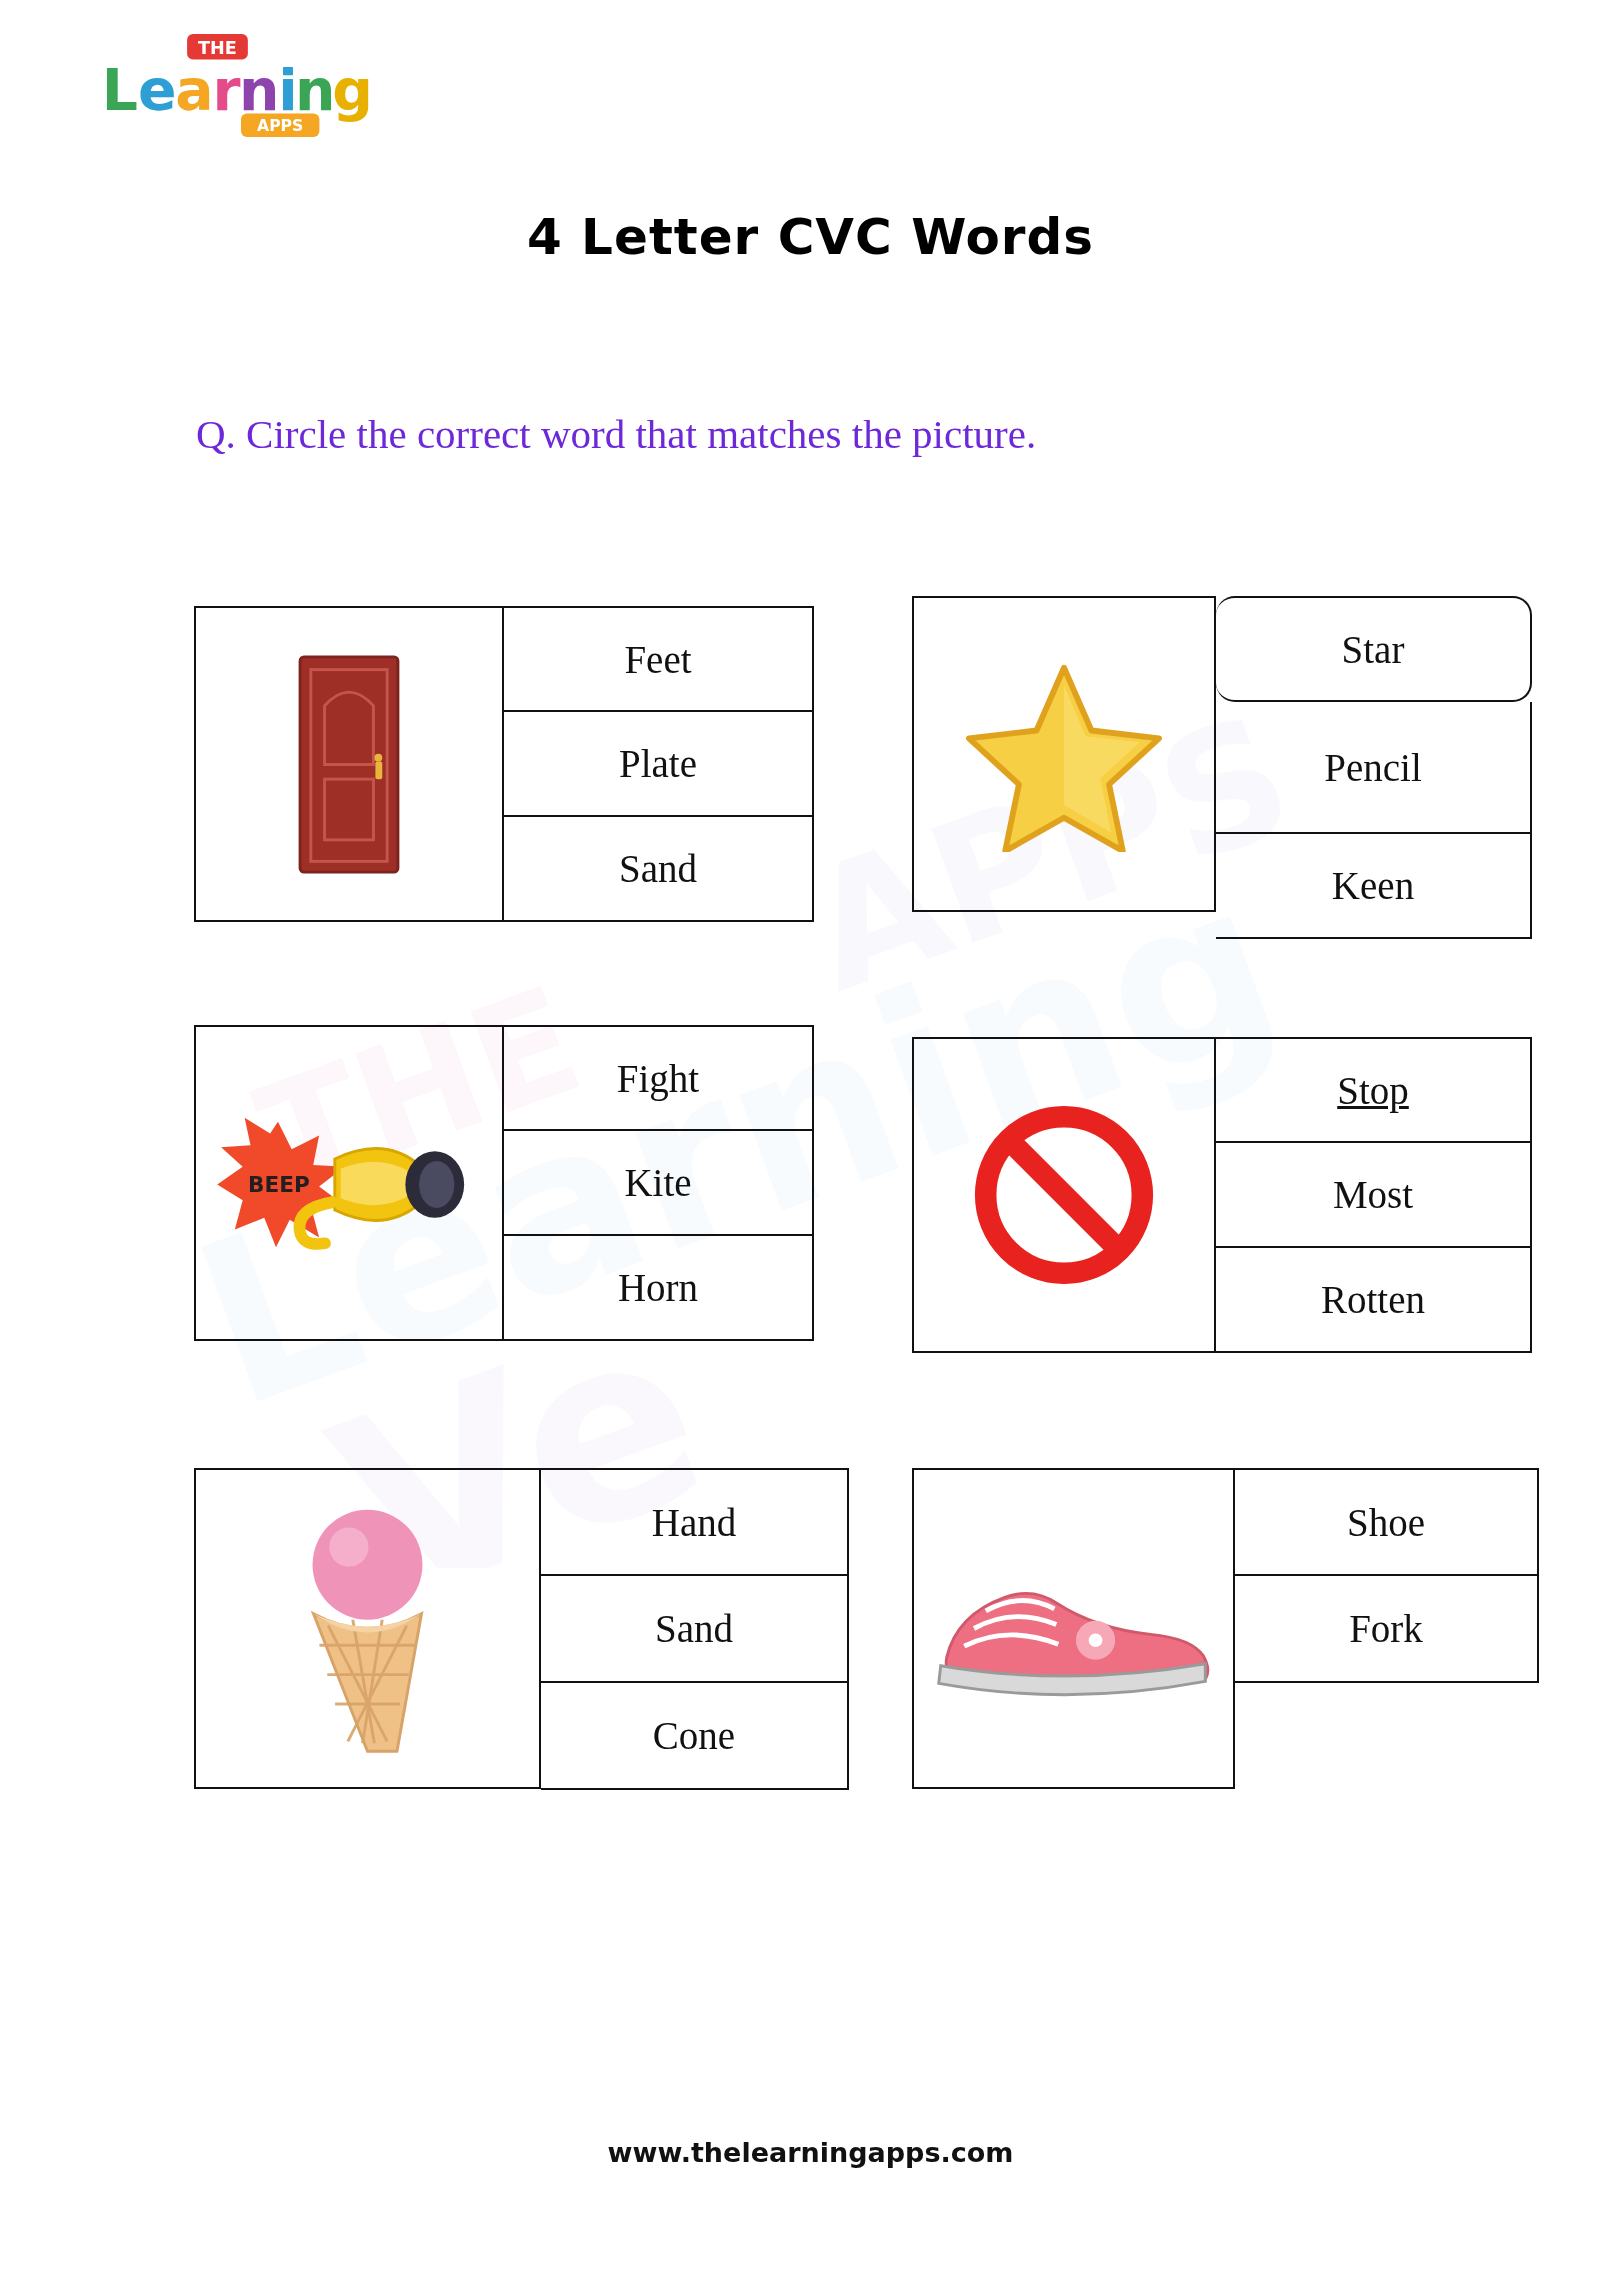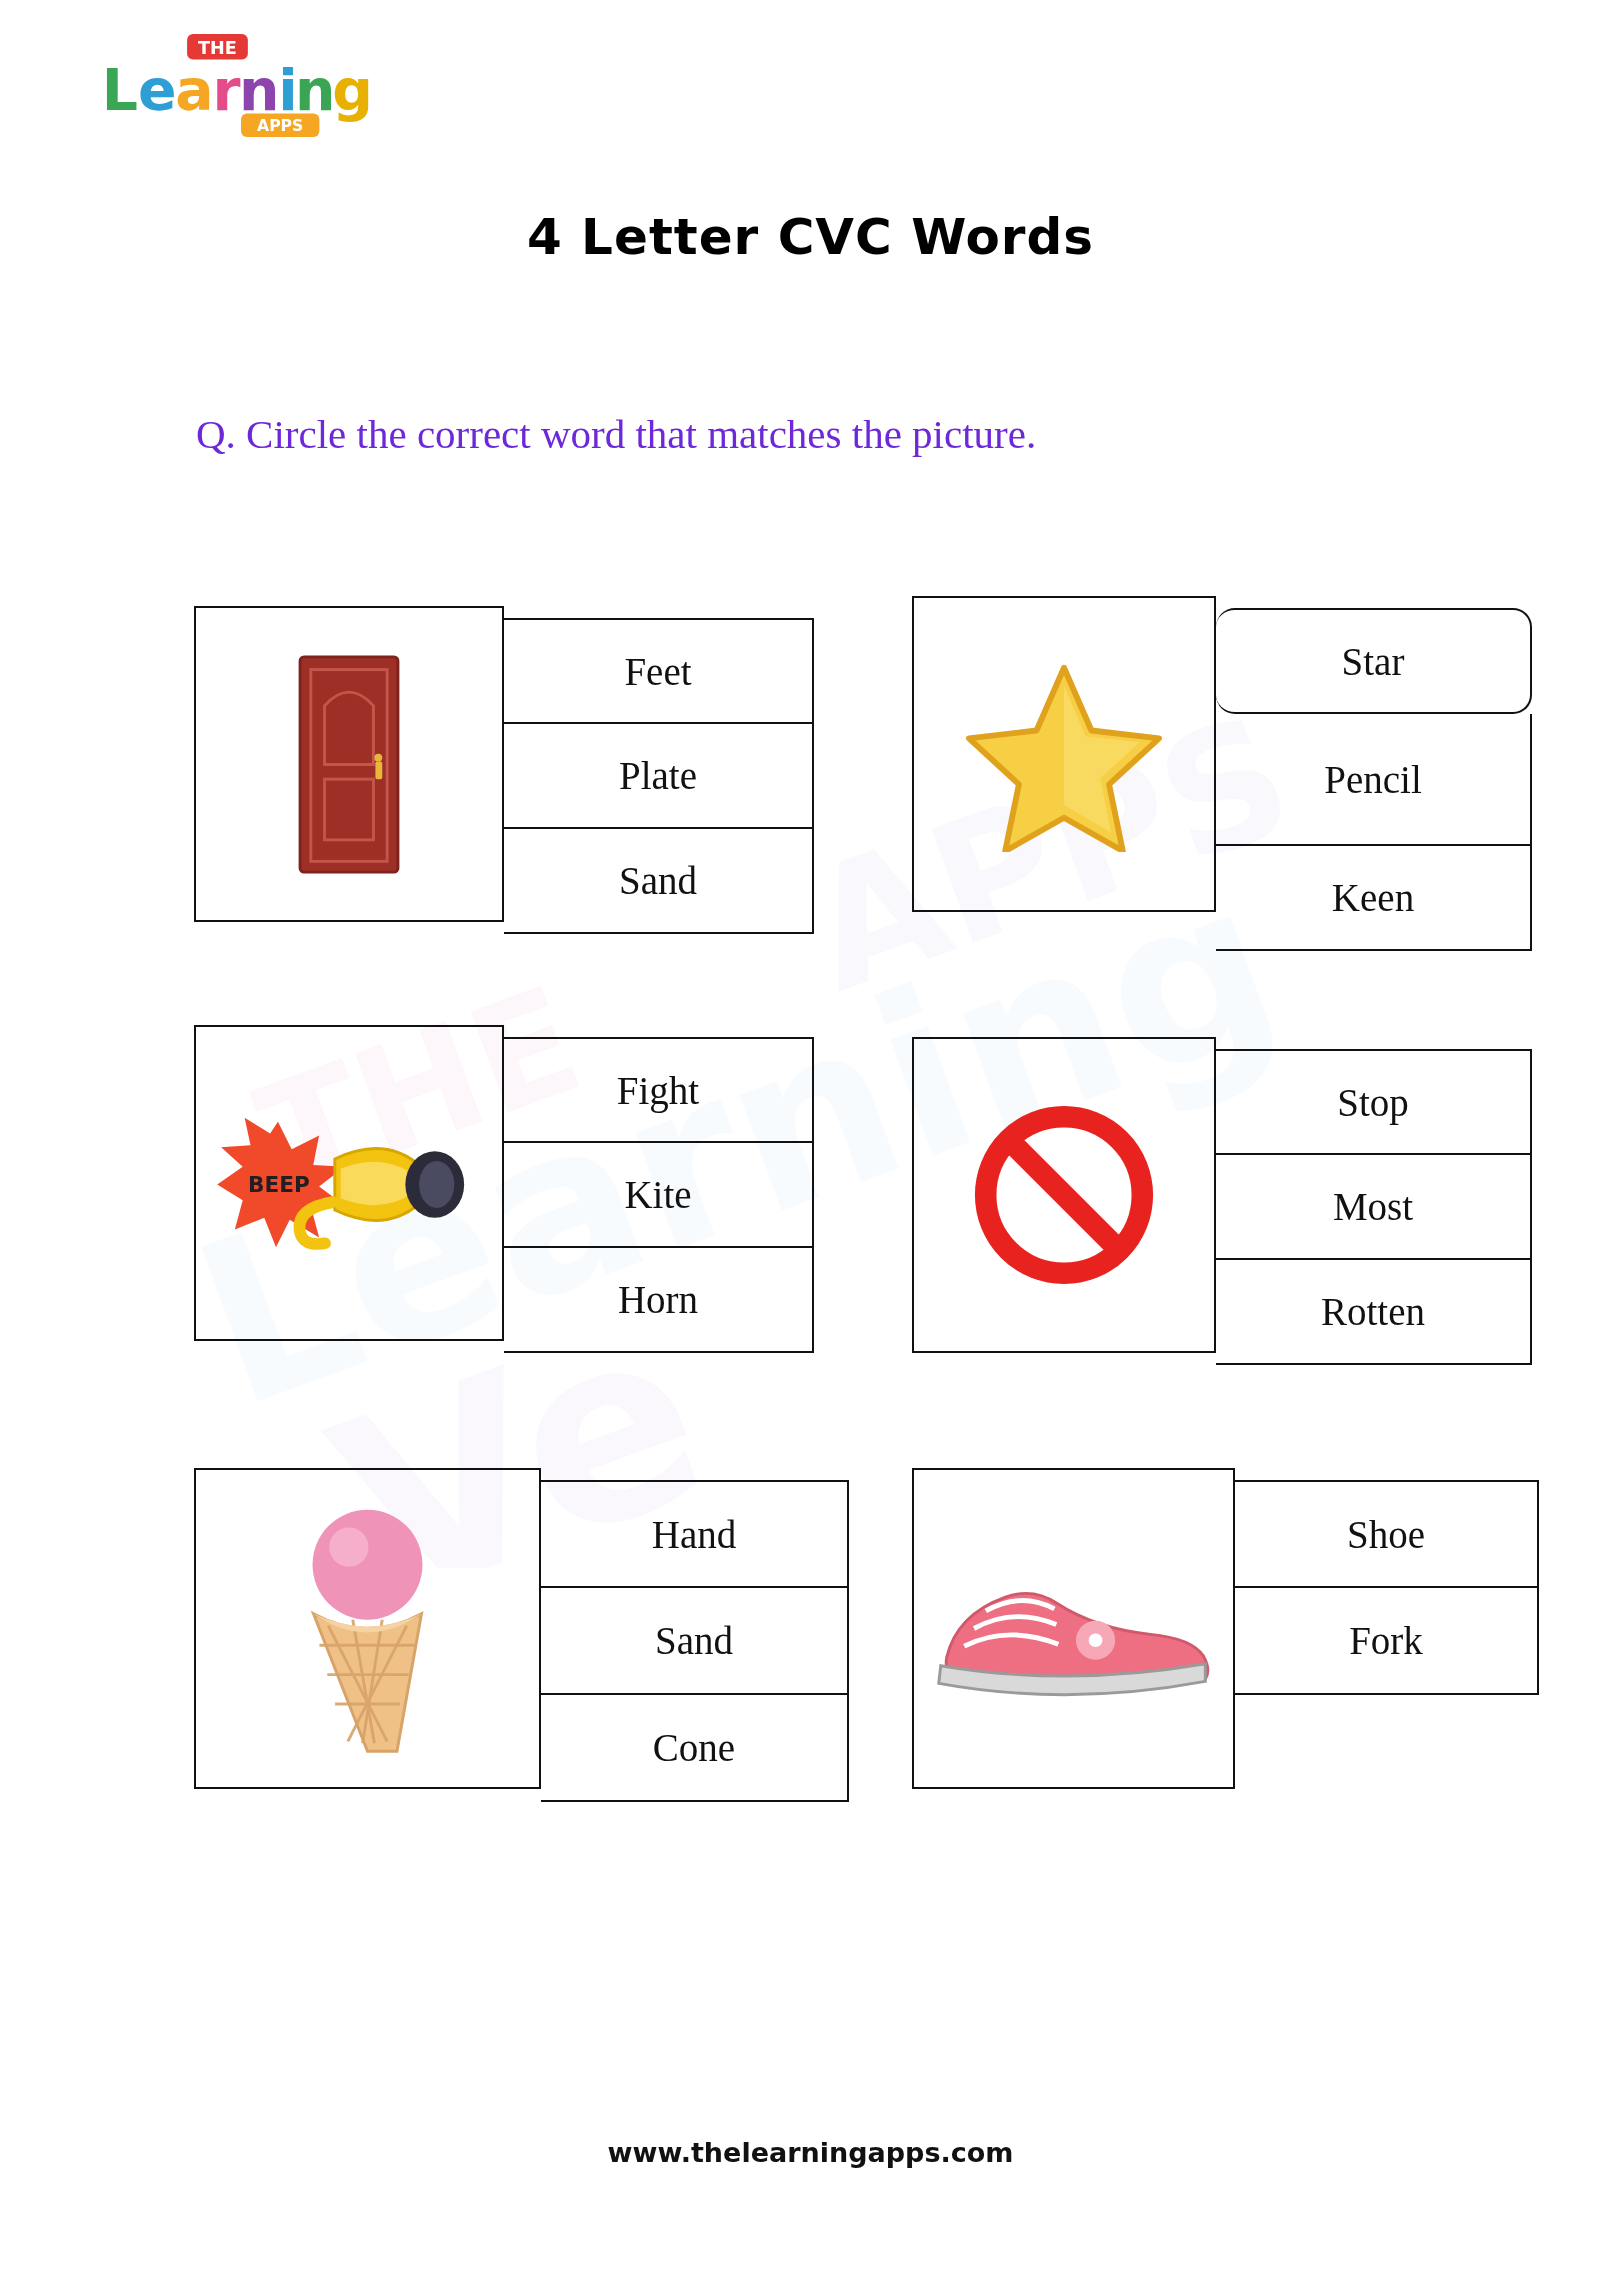--- a/index.html
+++ b/index.html
@@ -76,21 +76,20 @@
     border: 2px solid #111;
     box-sizing: border-box;
     display: flex;
     align-items: center;
     justify-content: center;
     background: transparent;
   }
   .word-col {
     display: flex;
     flex-direction: column;
-    margin-top: 12px;
   }
   .word-cell {
     border: 2px solid #111;
     border-left: 0;
     box-sizing: border-box;
     display: flex;
     align-items: center;
     justify-content: center;
     font-size: 39px;
     color: #111;
@@ -202,21 +201,21 @@
   </div>
 
   <div class="item" style="left:912px; top:1037px;">
     <div class="pic-cell" style="width:304px; height:316px;">
       <svg width="186" height="186" viewBox="0 0 190 190">
         <circle cx="95" cy="95" r="80" fill="none" stroke="#e8231f" stroke-width="22"></circle>
         <line x1="40" y1="40" x2="150" y2="150" stroke="#e8231f" stroke-width="22" stroke-linecap="butt"></line>
       </svg>
     </div>
     <div class="word-col">
-      <div class="word-cell" style="width:316px; height:106px;">Stop</div>
+      <div class="word-cell" style="width:316px; height:106px;text-decoration:underline;">Stop</div>
       <div class="word-cell" style="width:316px; height:105px;">Most</div>
       <div class="word-cell" style="width:316px; height:105px;">Rotten</div>
     </div>
   </div>
 
   <div class="item" style="left:194px; top:1468px;">
     <div class="pic-cell" style="width:347px; height:321px;">
       <svg width="167" height="265" viewBox="0 0 170 270">
         <circle cx="85" cy="70" r="56" fill="#f093b8"></circle>
         <circle cx="66" cy="52" r="20" fill="#f7b6d0" opacity=".8"></circle>

